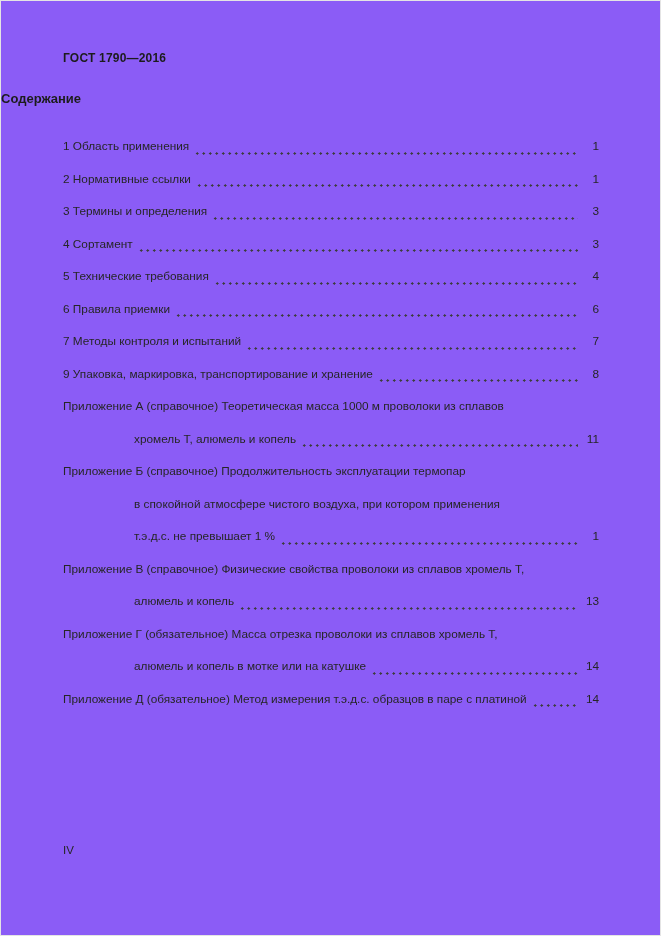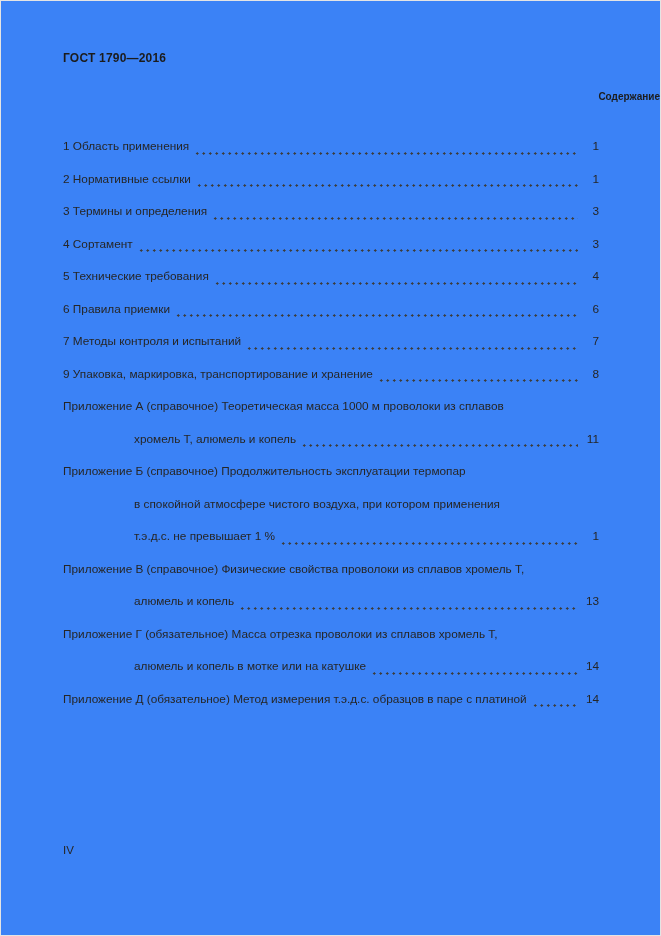--- a/index.html
+++ b/index.html
@@ -8,39 +8,39 @@
     width: 661px;
     height: 936px;
     position: relative;
     overflow: hidden;
     font-family: "Liberation Sans", sans-serif;
     color: #222222;
   }
   .page {
     position: absolute;
     inset: 0;
-    background: #3b82f6;
+    background: #8b5cf6;
     border: 1px solid #e4e4e4;
   }
   .doc-code {
     position: absolute;
     top: 50px;
     left: 62px;
     font-size: 12px;
     font-weight: bold;
     color: #1c1c1c;
     letter-spacing: 0.2px;
   }
   .toc-title {
     position: absolute;
     top: 90px;
     left: 0;
     width: 100%;
-    text-align: right;
-    font-size: 10px;
+    text-align: left;
+    font-size: 13px;
     font-weight: bold;
     color: #1c1c1c;
   }
   .toc {
     position: absolute;
     top: 121px;
     left: 62px;
     width: 536px;
     font-size: 11.8px;
     line-height: 16.5px;

